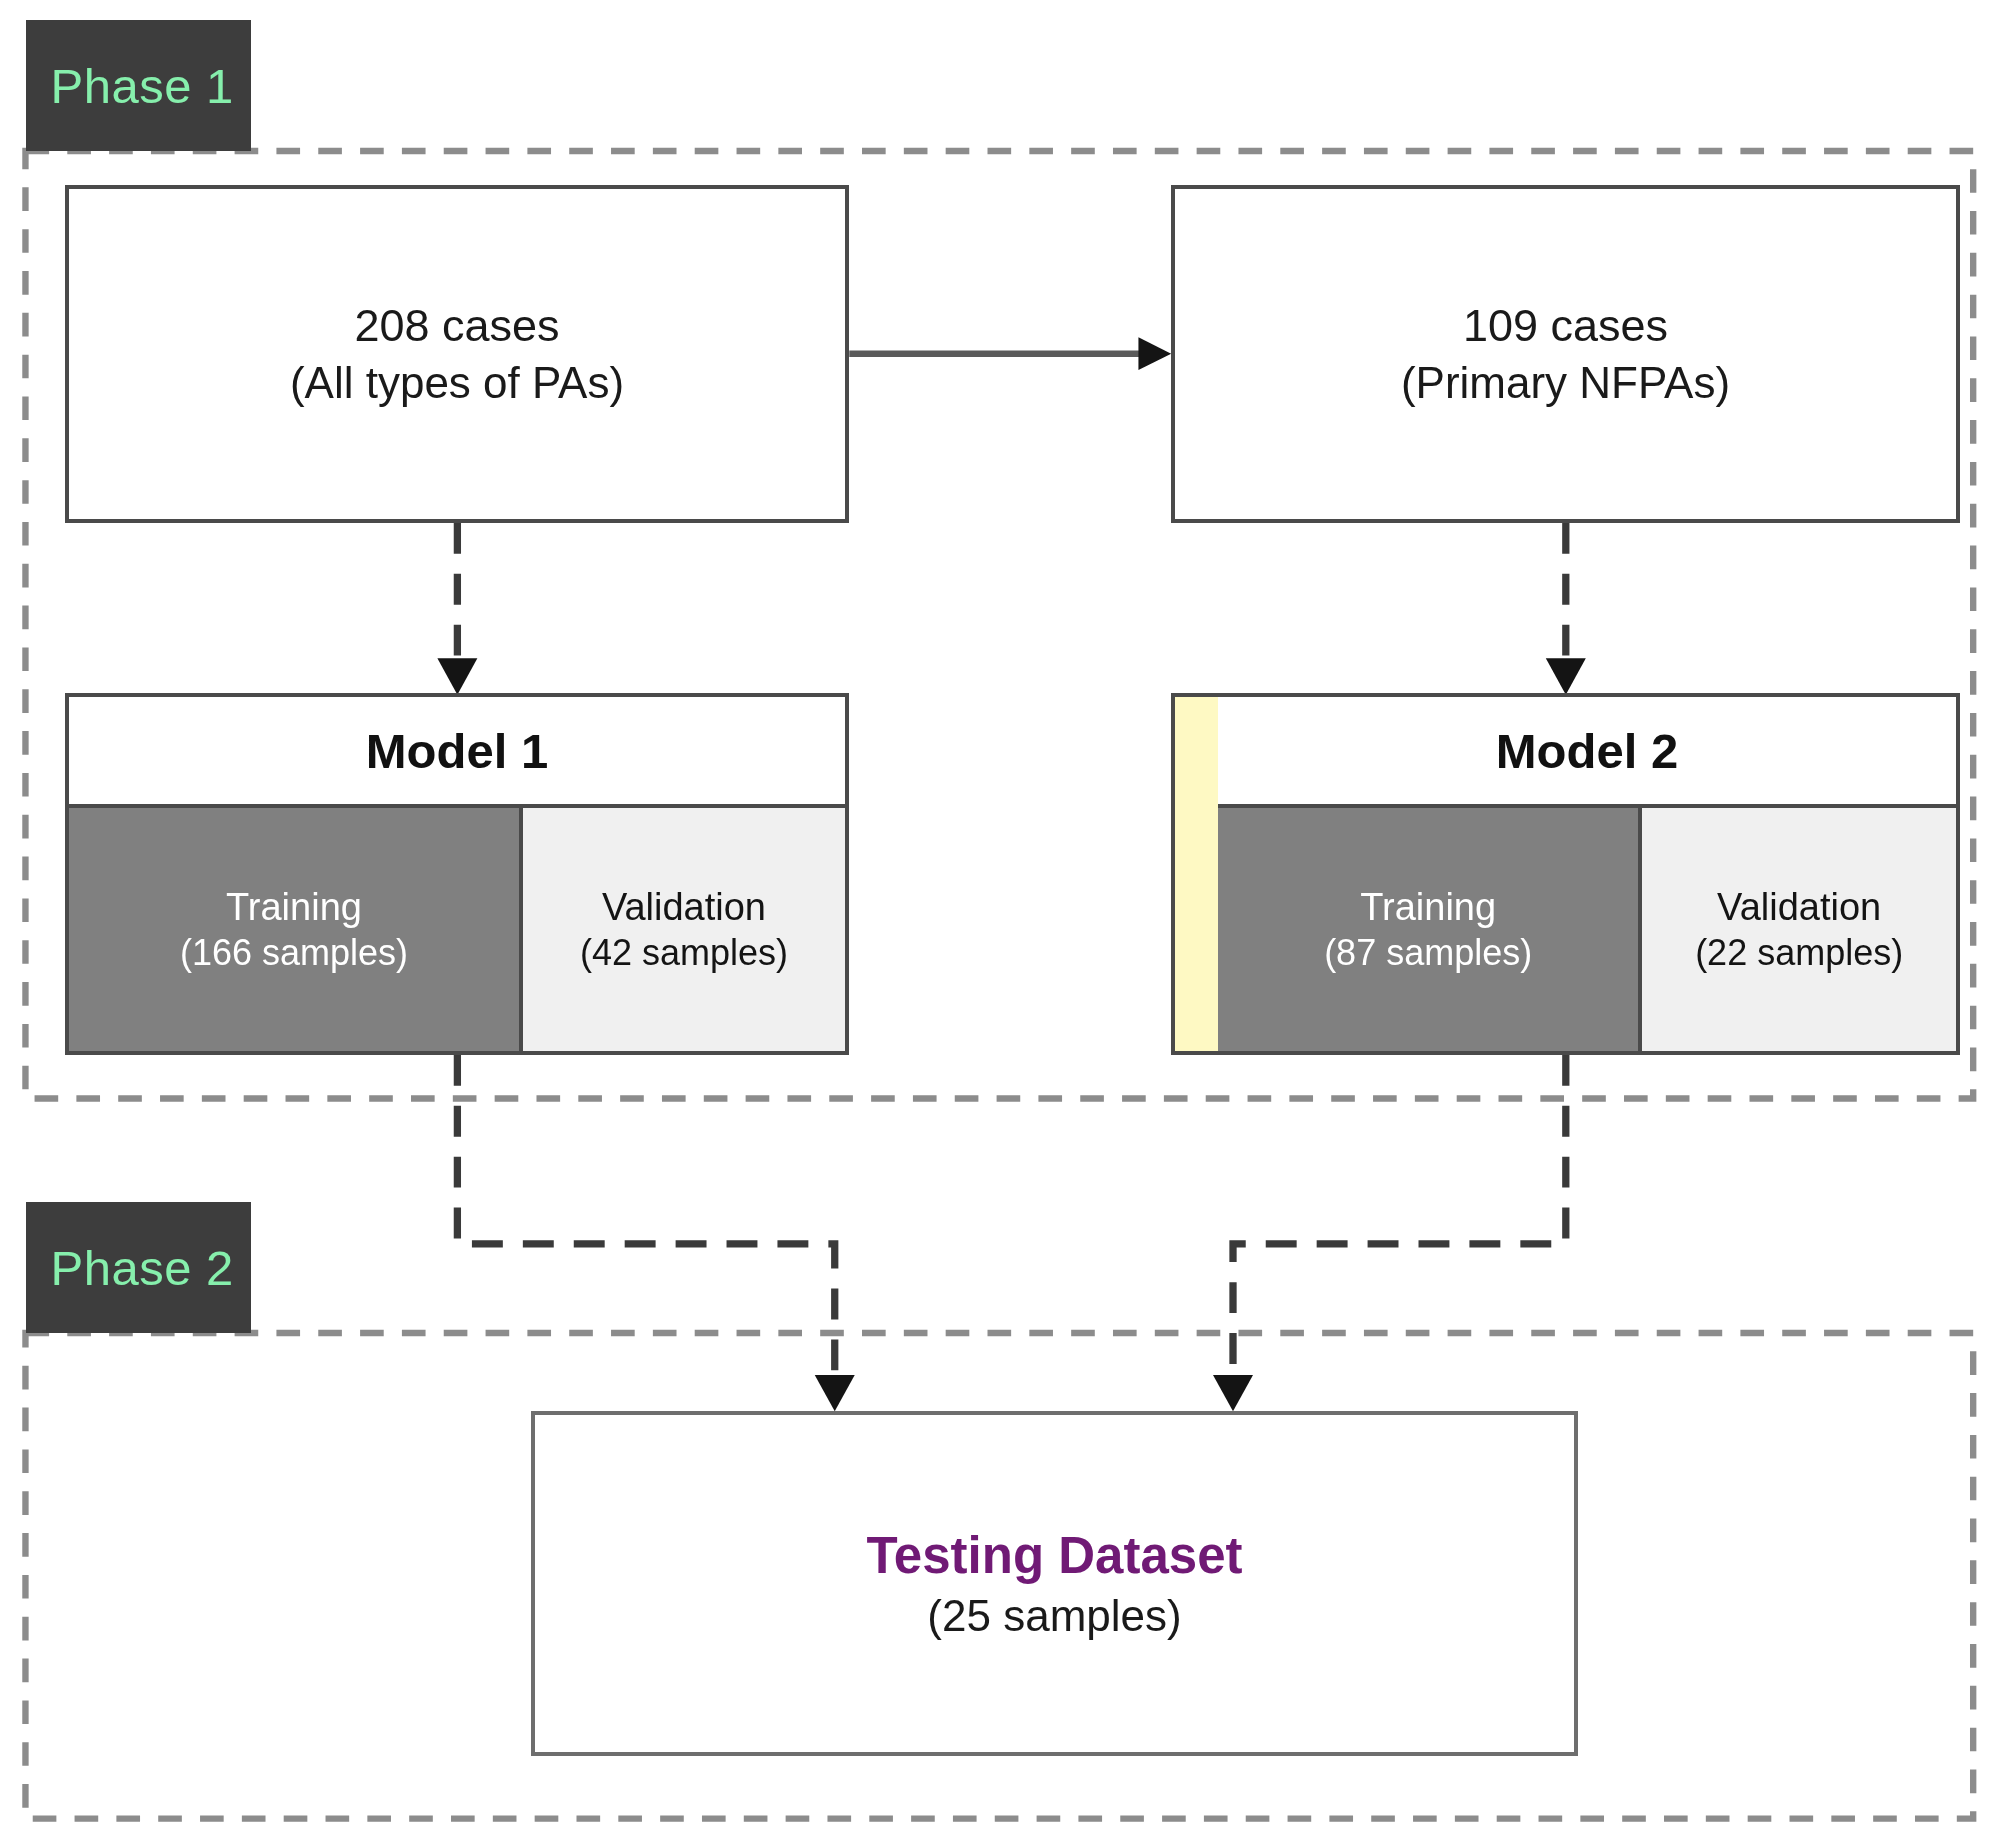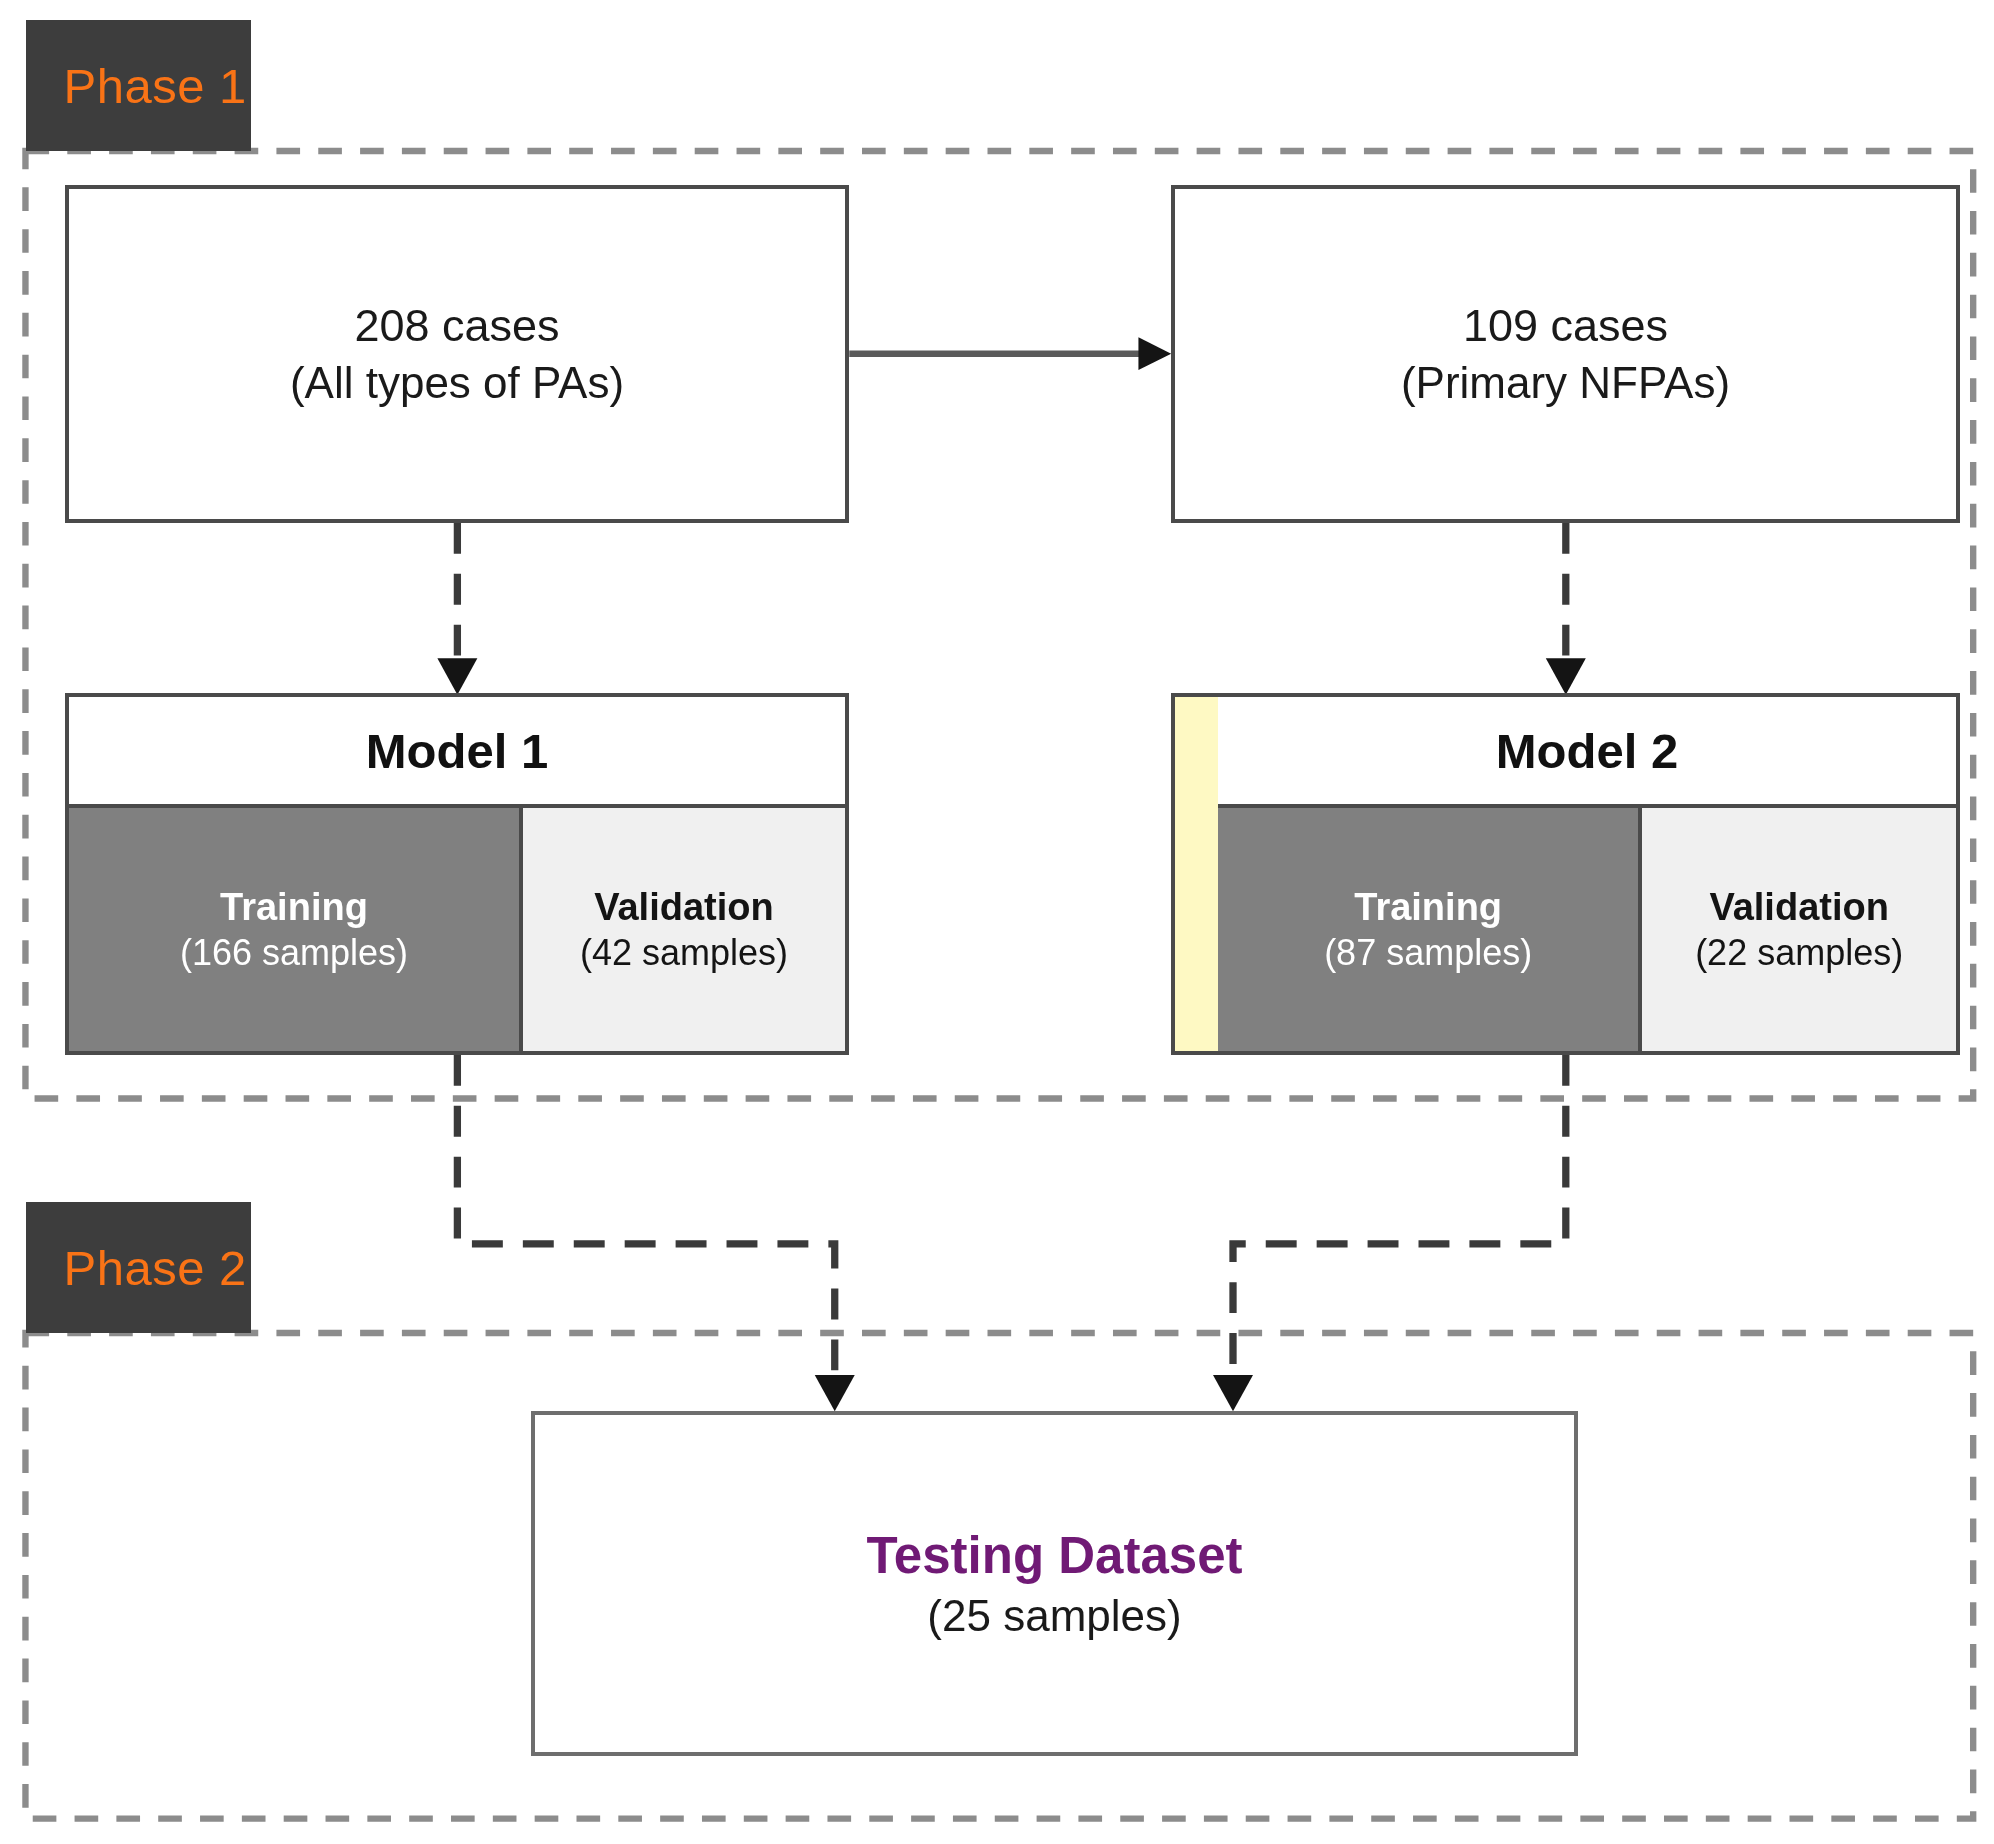--- a/index.html
+++ b/index.html
@@ -23,24 +23,24 @@
     top: 0;
     width: 1995px;
     height: 1845px;
     pointer-events: none;
   }
 
   
   .phase-badge {
     position: absolute;
     background: #3d3d3d;
-    color: #f97316;
-    display: flex;
-    align-items: center;
-    padding-left: 38px;
+    color: #86efac;
+    display: flex;
+    align-items: center;
+    padding-left: 25px;
     font-size: 49px;
     letter-spacing: 0.5px;
     box-sizing: border-box;
     z-index: 5;
     text-align: right;
   }
   #phase1-badge { left: 25.5px; top: 20px; width: 225px; height: 131px; }
   #phase2-badge { left: 25.5px; top: 1202px; width: 225px; height: 131px; }
 
   
@@ -117,21 +117,21 @@
     background: #f0f0f0;
     color: #141414;
   }
   #m1-train { width: 58.5%; }
   #m1-valid { width: 41.5%; }
   #m2-train { width: 57.5%; }
   #m2-valid { width: 42.5%; }
 
   .split-label {
     font-size: 38px;
-    font-weight: bold;
+    font-weight: normal;
     line-height: 1.22;
     white-space: nowrap;
   }
   .split-count {
     font-size: 36px;
     line-height: 1.22;
     white-space: nowrap;
   }
 
   

